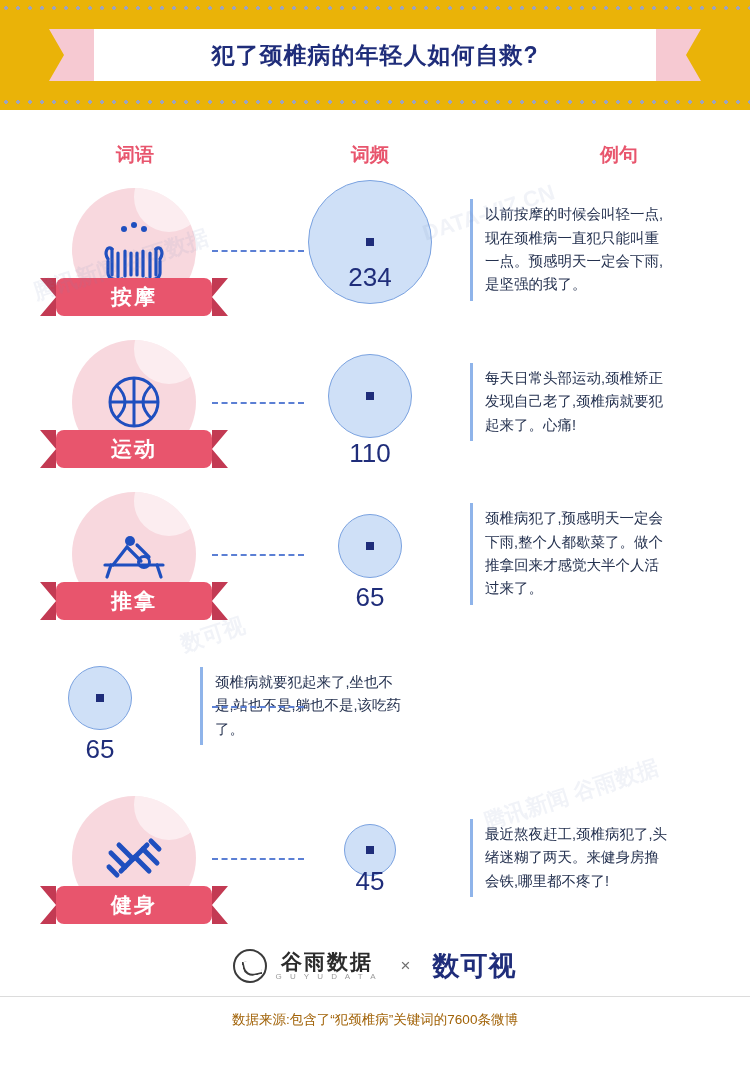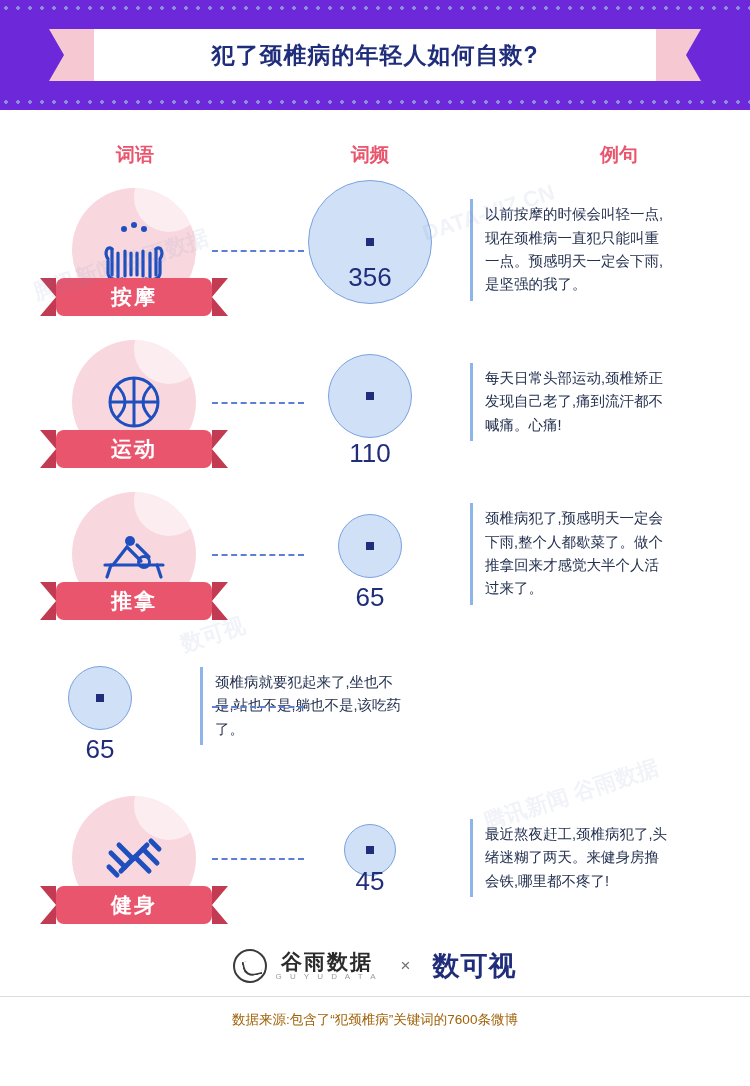--- a/index.html
+++ b/index.html
@@ -8,21 +8,21 @@
     font-family: "Liberation Sans", sans-serif;
     background: #ffffff;
     position: relative;
     overflow: hidden;
   }
 
   
   .header {
     position: relative;
     height: 110px;
-    background: #6d28d9;
+    background: #eab308;
     display: flex;
     align-items: center;
     justify-content: center;
   }
   .header-dots {
     position: absolute;
     left: 0; right: 0; bottom: 6px;
     height: 4px;
     background-image: radial-gradient(circle, #8fa0dd 1.6px, transparent 1.8px);
     background-size: 12px 4px;
@@ -277,21 +277,21 @@
       </div>
       <div class="name-banner">
         <span>按摩</span>
       </div>
     </div>
     <div class="connector"></div>
     <div class="bubble-block">
       <div class="bubble" style="width:124px;height:124px;top:6px;">
         <div class="dot"></div>
       </div>
-      <div class="bubble-val" style="top:88px;">356</div>
+      <div class="bubble-val" style="top:88px;">234</div>
     </div>
     <div class="quote-block">
       <div class="quote">以前按摩的时候会叫轻一点,现在颈椎病一直犯只能叫重一点。预感明天一定会下雨,是坚强的我了。</div>
     </div>
   </div>
 
   <div class="row">
     <div class="label-block">
       <div class="icon-circle">
         <div class="shine"></div>
@@ -310,21 +310,21 @@
       </div>
     </div>
     <div class="connector"></div>
     <div class="bubble-block">
       <div class="bubble" style="width:84px;height:84px;top:28px;">
         <div class="dot"></div>
       </div>
       <div class="bubble-val" style="top:112px;">110</div>
     </div>
     <div class="quote-block">
-      <div class="quote">每天日常头部运动,颈椎矫正发现自己老了,痛到流汗都不喊痛。心痛!</div>
+      <div class="quote">每天日常头部运动,颈椎矫正发现自己老了,颈椎病就要犯起来了。心痛!</div>
     </div>
   </div>
 
   <div class="row">
     <div class="label-block">
       <div class="icon-circle">
         <div class="shine"></div>
         <svg width="74" height="58" viewBox="0 0 74 58">
           <g fill="none" stroke="#1f4fbf" stroke-width="3.2" stroke-linecap="round">
             <path d="M8 40 L66 40"></path>

